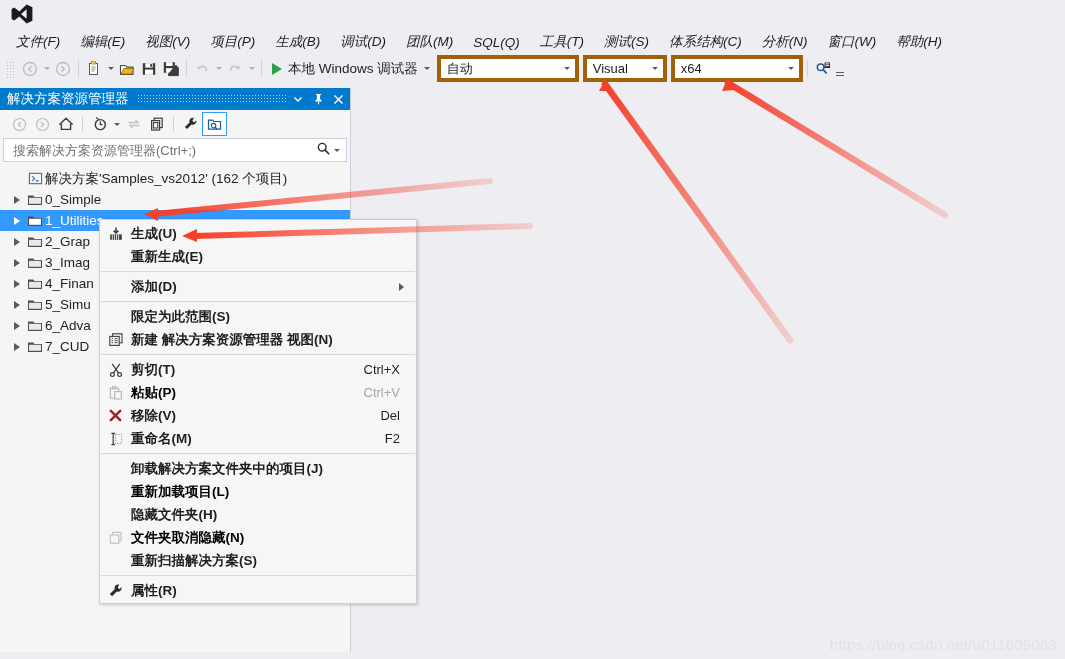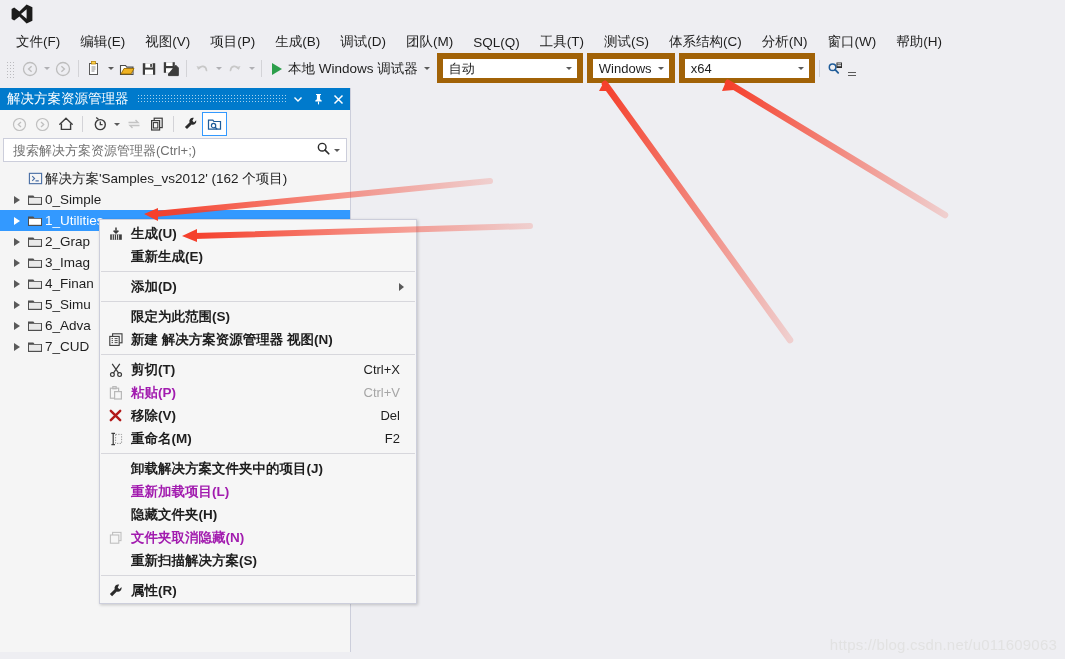--- a/index.html
+++ b/index.html
@@ -32,20 +32,21 @@
   }
 
   
   .menubar {
     position: absolute; left: 0; top: 30px; width: 1065px; height: 24px;
     display: flex; align-items: center; background: #EEEEF2;
   }
   .menu-item {
     font-size: 13.5px; color: #1E1E1E; padding: 2px 10px; white-space: nowrap;
     cursor: default;
+    font-style: italic;
   }
   .menu-item:first-child { margin-left: 6px; }
 
   
   .toolbar {
     position: absolute; left: 0; top: 55px; width: 1065px; height: 27px;
     background: #EEEEF2;
     display: flex; align-items: center;
     border-bottom: 1px solid #EEEEF2;
   }
@@ -74,21 +75,21 @@
   .tb-run {
     display: flex; align-items: center; padding: 0 4px 0 6px; height: 22px; cursor: default;
   }
   .play-tri {
     width: 0; height: 0; border-top: 6px solid transparent;
     border-bottom: 6px solid transparent; border-left: 10px solid #2C9F4B;
     margin-right: 6px;
   }
   .tb-run-label { font-size: 13.5px; color: #1E1E1E; white-space: nowrap; }
   .combo {
-    height: 19px; background: #FFFFFF; border: 6px solid #a16207;
+    height: 19px; background: #FFFFFF; border: 4px solid #a16207;
     display: flex; align-items: center; justify-content: space-between;
     margin-left: 4px; padding: 0 2px 0 6px; cursor: default;
   }
   .combo-val { font-size: 13px; color: #1E1E1E; white-space: nowrap; overflow: hidden; }
   .combo-arrow { width: 12px; display: flex; justify-content: center; }
   .combo-auto { width: 126px; }
   .combo-cfg  { width: 68px; }
   .combo-plat { width: 116px; }
   .tb-overflow {
     width: 12px; height: 22px; display: flex; flex-direction: column;
@@ -172,21 +173,21 @@
     padding: 2px 0 1px 0;
     z-index: 40;
   }
   .cm-item {
     height: 23px; display: flex; align-items: center; cursor: default; position: relative;
   }
   .cm-icon {
     width: 31px; flex: 0 0 31px; display: flex; align-items: center; justify-content: center;
   }
   .cm-label { font-size: 13.5px; color: #1E1E1E; white-space: nowrap; font-weight: bold; }
-  .cm-item.disabled .cm-label { color: #a21caf; }
+  .cm-item.disabled .cm-label { color: #000000; }
   .cm-shortcut {
     margin-left: auto; margin-right: 16px; font-size: 13px; color: #1E1E1E;
   }
   .cm-item.disabled .cm-shortcut { color: #A6A6A6; }
   .cm-sub {
     margin-left: auto; margin-right: 12px;
     width: 0; height: 0; border-top: 4px solid transparent;
     border-bottom: 4px solid transparent; border-left: 5px solid #5A5A5A;
   }
   .cm-sep { height: 1px; background: #D7D7DC; margin: 3px 1px 3px 1px; }
@@ -324,21 +325,21 @@
         <div class="caret-dn"></div>
       </div>
 
     <div class="combo combo-auto">
       <span class="combo-val">自动</span>
       <span class="combo-arrow">
           <span class="caret-dn"></span>
         </span>
     </div>
     <div class="combo combo-cfg">
-      <span class="combo-val">Windows</span>
+      <span class="combo-val">Visual</span>
       <span class="combo-arrow">
           <span class="caret-dn"></span>
         </span>
     </div>
     <div class="combo combo-plat">
       <span class="combo-val">x64</span>
       <span class="combo-arrow">
           <span class="caret-dn"></span>
         </span>
     </div>

